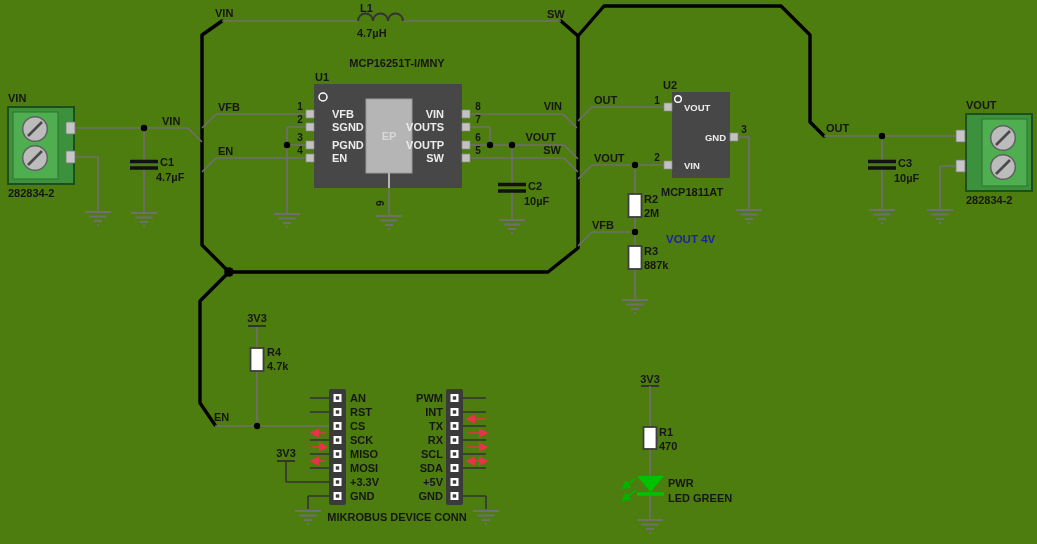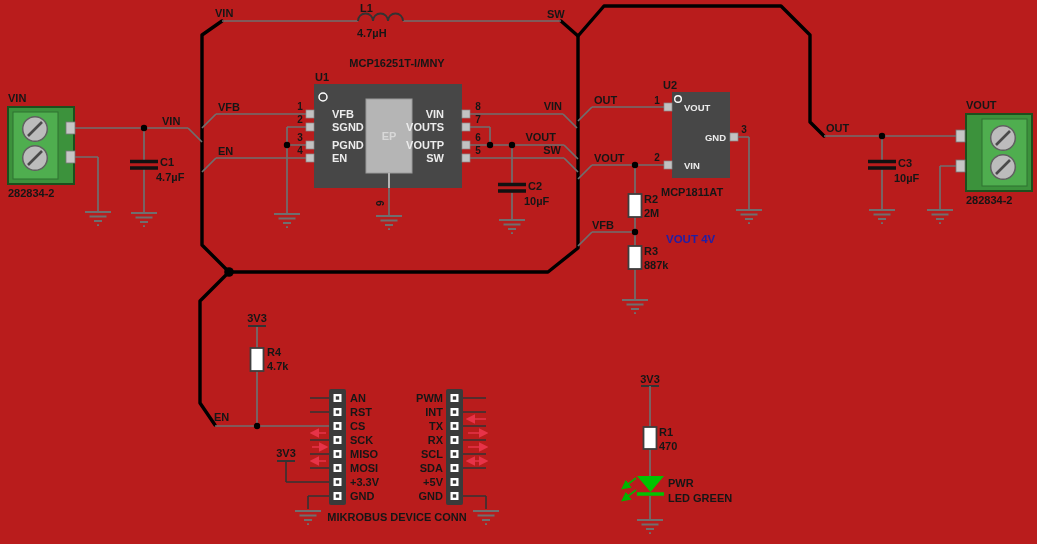--- a/index.html
+++ b/index.html
@@ -1,16 +1,16 @@
 <!DOCTYPE html>
 <html><head>
 <meta charset="utf-8">
 <style>
   html,body{margin:0;padding:0;background:#fff;}
-  #stage{position:relative;width:1037px;height:544px;background:#b91c1c;overflow:hidden;}
+  #stage{position:relative;width:1037px;height:544px;background:#4d7c0f;overflow:hidden;}
   svg{position:absolute;left:0;top:0;}
   .t{font-family:"Liberation Sans",sans-serif;font-weight:bold;font-size:11px;fill:#161616;}
   .tn{font-size:10px;}
   .tw{fill:#ececec;}
   .tsm{font-size:9.5px;}
   .tblue{fill:#1f1fa8;font-size:11.5px;}
   .net{stroke:#6f6f6f;stroke-width:1.7;fill:none;}
   .stub{stroke:#333;stroke-width:1.6;fill:none;}
   .bus{stroke:#000;stroke-width:3.4;fill:none;stroke-linejoin:round;stroke-linecap:round;}
   .cap{stroke:#111;stroke-width:3.6;fill:none;}

